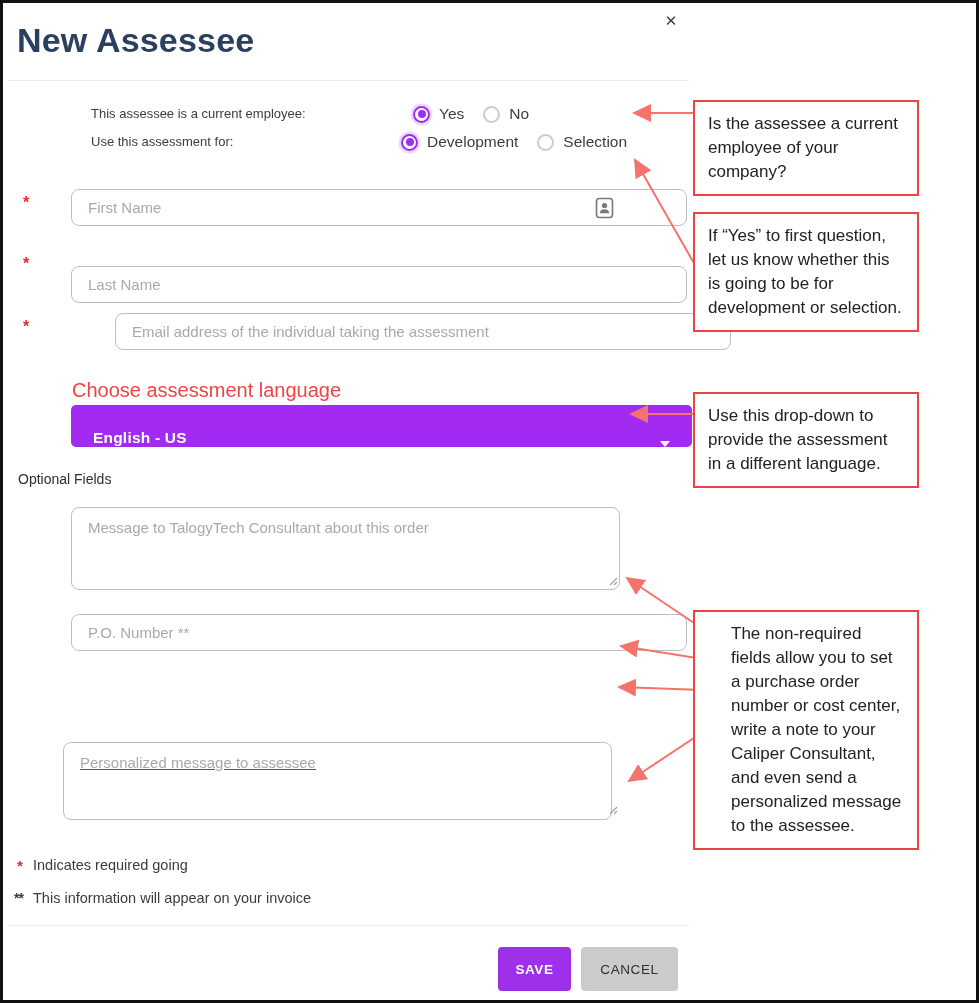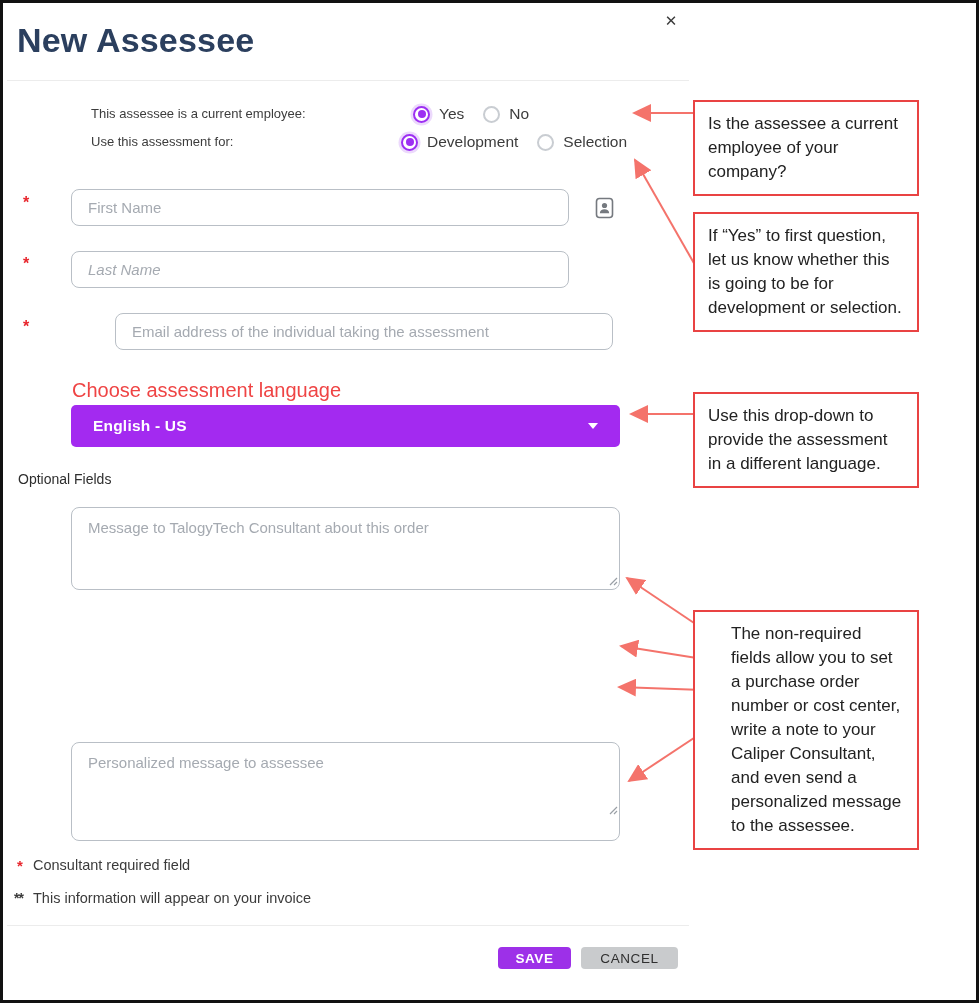--- a/index.html
+++ b/index.html
@@ -34,54 +34,54 @@
   }
   .radio.selected::after {
     content:""; position:absolute; left:2.5px; top:2.5px; width:8px; height:8px;
     border-radius:50%; background:#9d2ff2;
   }
   .radio-label { font-size:15.5px; color:#3c3c3c; margin-left:9px; }
 
   .req-star { color:#e8262d; font-size:16px; font-weight:700; }
 
   .tf {
-    width:498px; height:37px; border:1.5px solid #b9bfc6; border-radius:8px;
+    width:616px; height:37px; border:1.5px solid #b9bfc6; border-radius:8px;
     font-family:"Liberation Sans",sans-serif; font-size:15px; color:#555;
     padding:0 40px 0 16px; outline:none; background:#fff;
   }
   .tf::placeholder, .ta::placeholder { color:#a5aab1; opacity:1; }
   .ta {
     width:549px; border:1.5px solid #b9bfc6; border-radius:8px; resize:none;
     font-family:"Liberation Sans",sans-serif; font-size:15px; color:#555;
     padding:11px 16px; outline:none; background:#fff; display:block;
   }
   .contact-icon { right:14px; top:8px; }
   .resize-icon { pointer-events:auto; }
 
   .lang-label { font-size:20px; color:#ef4444; }
   .dropdown {
-    width:549px; height:42px; border-radius:5px; display:flex; align-items:center;
+    width:621px; height:42px; border-radius:5px; display:flex; align-items:flex-end;
     padding:0 22px; cursor:pointer;
   }
   .dropdown-value { color:#fff; font-size:15.5px; font-weight:700; letter-spacing:.2px; }
   .caret {
     margin-left:auto; width:0; height:0;
     border-left:5.5px solid transparent; border-right:5.5px solid transparent;
     border-top:6.5px solid #fff;
   }
   .section-label { font-size:14px; color:#2e2e2e; }
 
   .footnote { display:flex; align-items:flex-start; }
   .footnote .marker { width:16px; font-size:14px; font-weight:700; }
   .footnote.first .marker { color:#e8262d; font-size:15px; }
   .footnote.second .marker { color:#3b3b3b; letter-spacing:-1px; }
   .footnote .fn-text { font-size:14.5px; color:#3b3b3b; }
 
   .btn {
-    border:none; border-radius:4px; height:22px; font-family:"Liberation Sans",sans-serif;
+    border:none; border-radius:4px; height:44px; font-family:"Liberation Sans",sans-serif;
     font-size:13.5px; letter-spacing:.6px; cursor:pointer; font-weight:500;
   }
   .btn-save  { width:73px; color:#fff; font-weight:700; }
   .btn-cancel{ width:97px; background:#c9cbcd; color:#2f2f2f; }
 
   
   .callout {
     left:690px; width:226px; background:#fff; border:2px solid #e94343;
     padding:10px 13px; font-size:17px; line-height:24px; color:#222; z-index:6;
   }
@@ -114,48 +114,49 @@
 
   <span class="abs req-star" style="left:20px; top:191px;">*</span>
   <input class="abs tf" style="left: 68px; top: 186px;" type="text" placeholder="First Name">
   <svg class="abs contact-icon" style="left:592px; top:194px;" width="19" height="22" viewBox="0 0 19 22">
     <rect x="1.5" y="1.5" width="16" height="19" rx="3" fill="none" stroke="#75797f" stroke-width="1.6"></rect>
     <circle cx="9.5" cy="8.5" r="2.6" fill="#75797f"></circle>
     <path d="M4.8 16.2 c0-2.6 2.1-4 4.7-4 s4.7 1.4 4.7 4 z" fill="#75797f"></path>
   </svg>
 
   <span class="abs req-star" style="left:20px; top:252px;">*</span>
-  <input class="abs tf" style="left: 68px; top: 248px; font-style: italic;" type="text" placeholder="Last Name">
+  <input class="abs tf" style="left: 68px; top: 263px;" type="text" placeholder="Last Name">
 
   <span class="abs req-star" style="left:20px; top:315px;">*</span>
   <input class="abs tf" style="left: 68px; top: 310px; margin-left: 44px;" type="text" placeholder="Email address of the individual taking the assessment">
 
   <div class="abs lang-label" style="left:69px; top:376px;">Choose assessment language</div>
   <div class="abs dropdown" style="left:68px; top:402px; background:#a32af0;">
     <span class="dropdown-value">English - US</span>
     <span class="caret"></span>
   </div>
 
   <div class="abs section-label" style="left:15px; top:468px;">Optional Fields</div>
 
   <textarea class="abs ta" style="left: 68px; top: 504px; height: 83px;" placeholder="Message to TalogyTech Consultant about this order"></textarea>
   <svg class="abs resize-icon" style="left:604px; top:572px;" width="11" height="11" viewBox="0 0 11 11">
     <path d="M3 10 L10 3 M7 10 L10 7" stroke="#9aa0a6" stroke-width="1.2" fill="none"></path>
   </svg>
 
+  <input class="abs tf" style="left: 68px; top: 611px;" type="text" placeholder="P.O. Number **">
 
 
-  <textarea class="abs ta" style="left: 68px; top: 739px; height: 99px;" placeholder="Personalized message to assessee"></textarea>
+  <textarea class="abs ta" style="left: 60px; top: 739px; height: 78px; text-decoration: underline;" placeholder="Personalized message to assessee"></textarea>
   <svg class="abs resize-icon" style="left:604px; top:801px;" width="11" height="11" viewBox="0 0 11 11">
     <path d="M3 10 L10 3 M7 10 L10 7" stroke="#9aa0a6" stroke-width="1.2" fill="none"></path>
   </svg>
 
   <div class="abs footnote first" style="left:14px; top:854px;">
     <span class="marker">*</span>
-    <span class="fn-text">Consultant required field</span>
+    <span class="fn-text">Indicates required going</span>
   </div>
   <div class="abs footnote second" style="left:11px; top:887px;">
     <span class="marker" style="width:19px;">**</span>
     <span class="fn-text">This information will appear on your invoice</span>
   </div>
 
   <div class="abs hr" style="top:922px;"></div>
   <button class="abs btn btn-save" style="left:495px; top:944px; background:#9d30e8;">SAVE</button>
   <button class="abs btn btn-cancel" style="left:578px; top:944px;">CANCEL</button>
 

